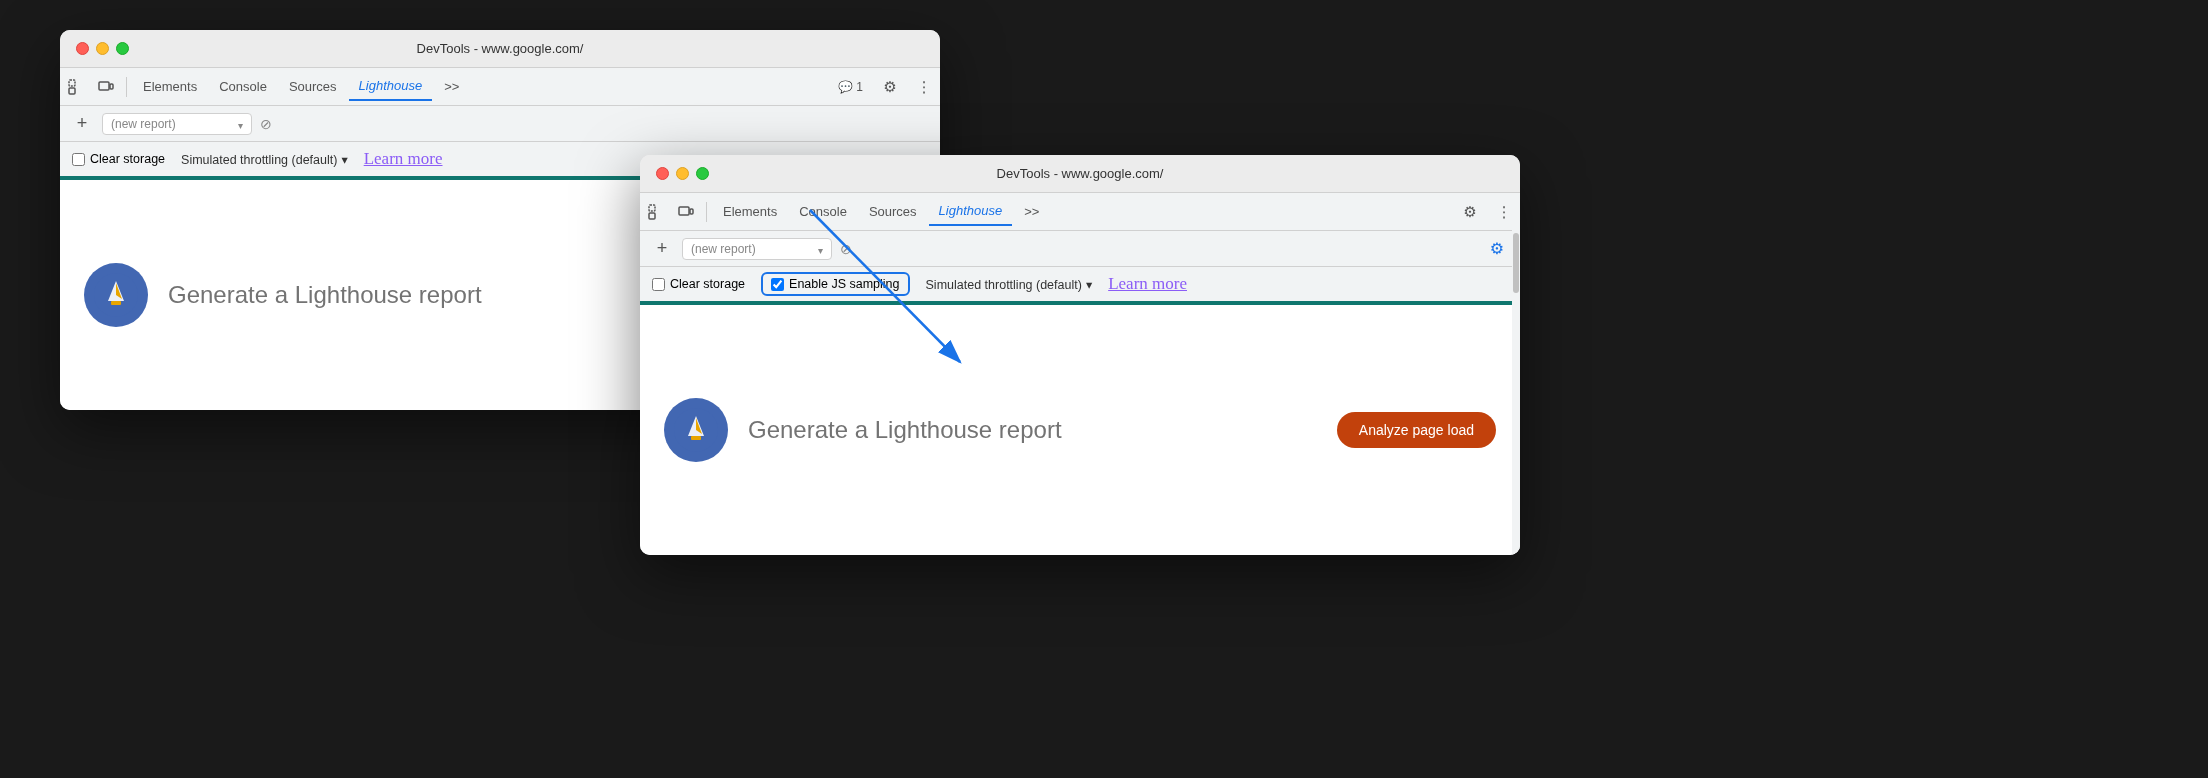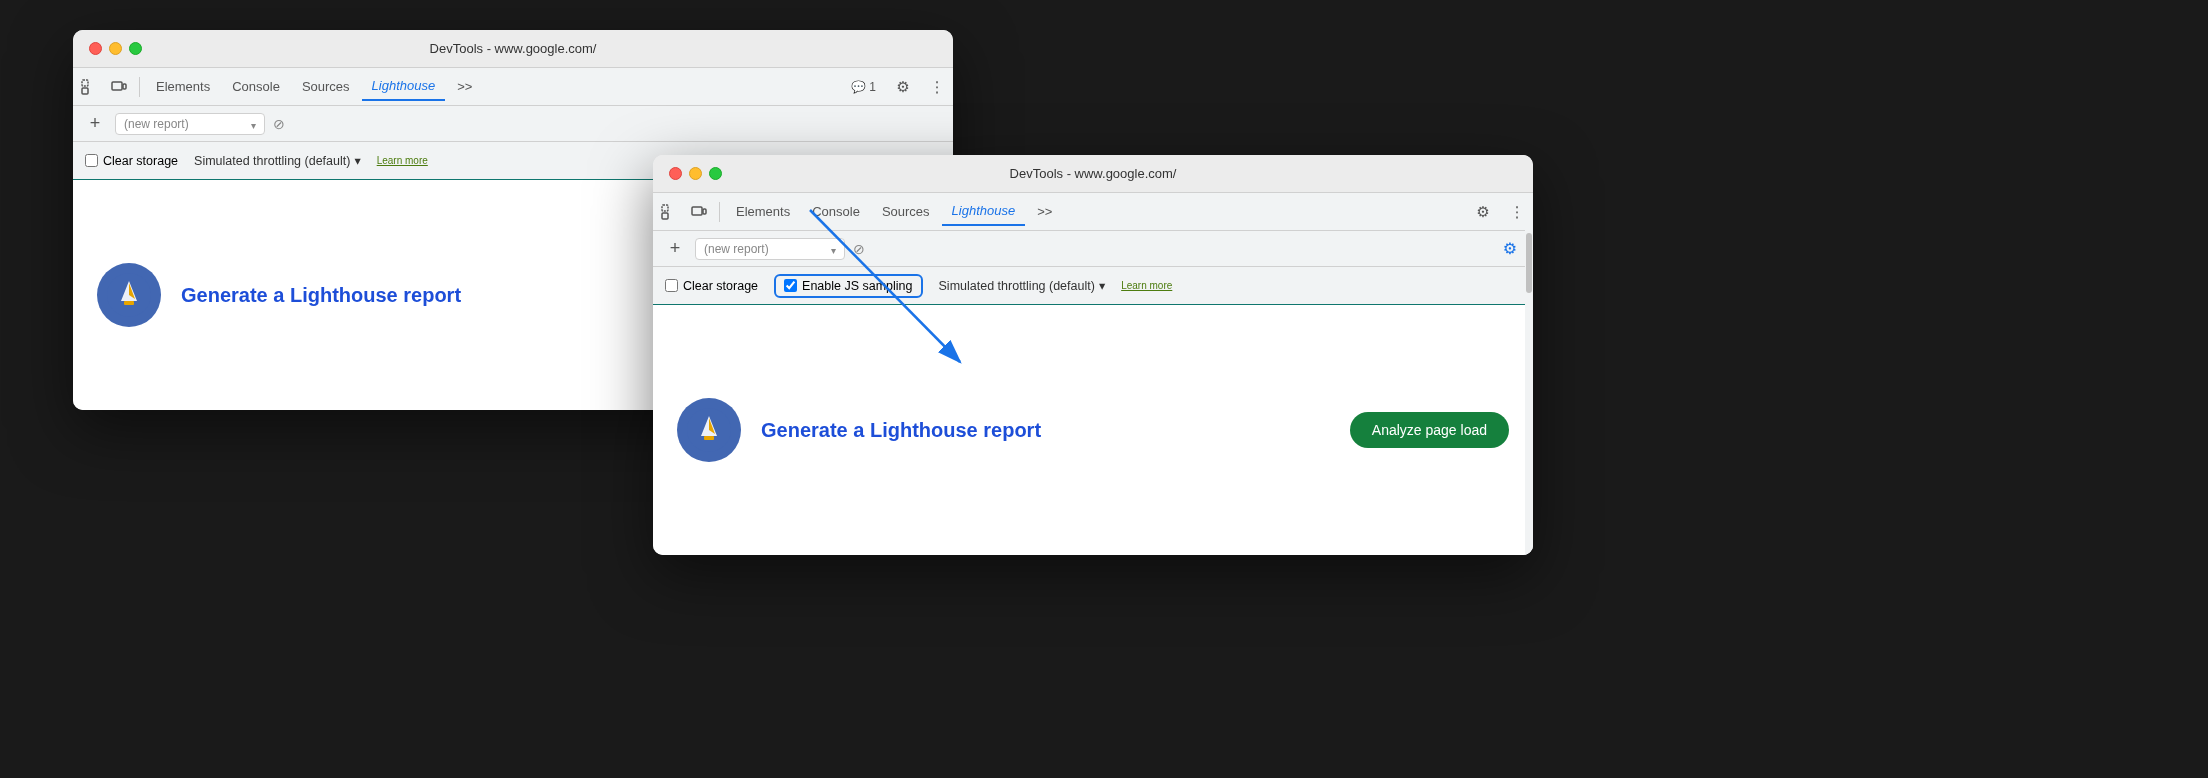--- a/index.html
+++ b/index.html
@@ -12,21 +12,20 @@
       overflow: hidden;
     }
 
     
     .devtools-window {
       position: absolute;
       background: #f1f3f4;
       border-radius: 10px;
       box-shadow: 0 20px 60px rgba(0,0,0,0.5);
       overflow: hidden;
-      margin-left: 13px;
     }
 
     
     .window-back {
       left: 60px;
       top: 30px;
       width: 880px;
       height: 380px;
     }
 
@@ -198,21 +197,21 @@
       align-items: center;
       justify-content: center;
       color: #1a73e8;
       font-size: 16px;
       cursor: pointer;
     }
 
     
     .options-bar {
       background: #f1f3f4;
-      border-bottom: 1px solid #0f766e;
+      border-bottom: 4px solid #0f766e;
       height: 38px;
       display: flex;
       align-items: center;
       padding: 0 12px;
       gap: 16px;
       font-size: 12.5px;
     }
 
     .checkbox-item {
       display: flex;
@@ -224,24 +223,25 @@
 
     .throttle-select {
       display: flex;
       align-items: flex-end;
       gap: 4px;
       cursor: pointer;
       color: #333;
     }
 
     .learn-more {
-      color: #4d7c0f;
+      color: #8b5cf6;
       text-decoration: underline;
       cursor: pointer;
-      font-size: 10px;
+      font-size: 17px;
+      font-family: Liberation Serif, serif;
     }
 
     
     .main-content {
       background: #fff;
       flex: 1;
       display: flex;
       align-items: center;
       padding: 24px 24px;
       gap: 20px;
@@ -254,28 +254,28 @@
       border-radius: 50%;
       background: #4267b2;
       display: flex;
       align-items: center;
       justify-content: center;
       flex-shrink: 0;
       overflow: hidden;
     }
 
     .lighthouse-title {
-      font-size: 20px;
-      font-weight: 700;
-      color: #1d4ed8;
+      font-size: 24px;
+      font-weight: 400;
+      color: #737373;
     }
 
     .analyze-btn {
       margin-left: auto;
-      background: #15803d;
+      background: #c2410c;
       color: #fff;
       border: none;
       border-radius: 20px;
       padding: 10px 22px;
       font-size: 14px;
       font-weight: 500;
       cursor: pointer;
       white-space: nowrap;
     }
 

